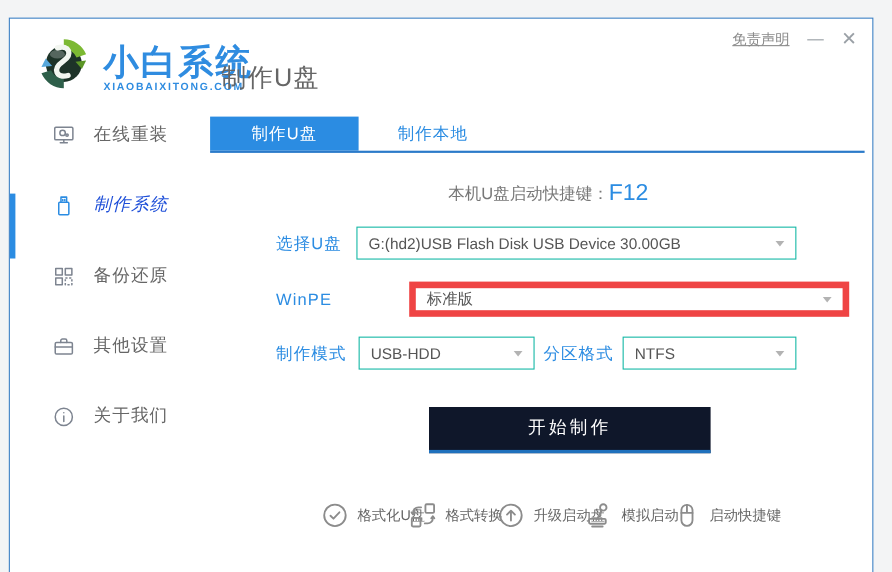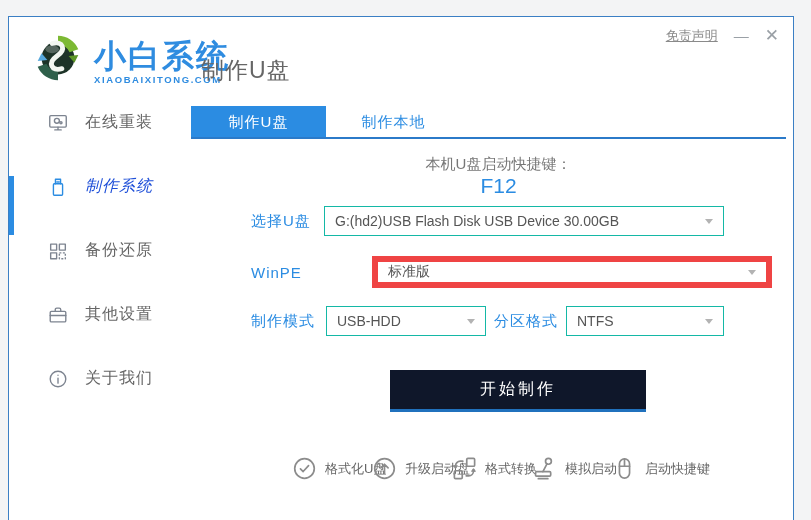--- a/index.html
+++ b/index.html
@@ -39,21 +39,21 @@
   
   .tabs { position:absolute; left:182px; top:89px; display:flex; height:31px; }
   .tab { width:135px; line-height:31px; text-align:center; font-size:15px;
     color:#2b8ce2; cursor:pointer; letter-spacing:1px; }
   .tab.active { background:#2b8ce2; color:#fff; }
   .tab-underline { position:absolute; left:182px; top:120px; width:595px; height:2px; background:#2b7ac9; }
 
   
   .hotkey { position:absolute; left:192px; top:142px; width:595px; height:34px;
     display:flex; align-items:center; justify-content:center; gap:0;
-    color:#777; font-size:15px;flex-direction:column; }
+    color:#777; font-size:15px; }
   .hotkey-key { color:#2b8ce2; font-size:21px; }
 
   
   .lbl { position:absolute; color:#2b8ce2; font-size:15px; letter-spacing:1px;
     display:flex; align-items:center; }
   .lbl-usb  { left:242px; top:189px; height:30px; }
   .lbl-pe   { left:242px; top:239px; height:32px; }
   .lbl-mode { left:242px; top:289px; height:30px; }
   .lbl-part { left:485px; top:289px; height:30px; }
 
@@ -209,42 +209,42 @@
         <svg viewBox="0 0 24 24" fill="none" stroke="currentColor" stroke-width="1.5" stroke-linecap="round" stroke-linejoin="round">
           <circle cx="12" cy="12" r="8.7"></circle>
           <path d="M8.4 12.3l2.4 2.4 4.8-5.2"></path>
         </svg>
       </span>
       <span class="tool-label">格式化U盘</span>
     </div>
     <div class="tool">
       <span class="tool-icon">
         <svg viewBox="0 0 24 24" fill="none" stroke="currentColor" stroke-width="1.5" stroke-linecap="round" stroke-linejoin="round">
-          <circle cx="12" cy="12" r="8.7"></circle>
-          <path d="M12 16.2V8.4M8.8 11.4L12 8.2l3.2 3.2"></path>
-        </svg>
-      </span>
-      <span class="tool-label">升级启动盘</span>
-    </div>
-    <div class="tool">
-      <span class="tool-icon">
-        <svg viewBox="0 0 24 24" fill="none" stroke="currentColor" stroke-width="1.5" stroke-linecap="round" stroke-linejoin="round">
           <rect x="14" y="3" width="7" height="7" rx="1"></rect>
           <rect x="3" y="14" width="7" height="7" rx="1"></rect>
           <path d="M10.5 5.5H8.2A4.2 4.2 0 0 0 4 9.7v1.3"></path>
           <path d="M2.8 9.6L4 11.3l1.3-1.7"></path>
           <path d="M13.5 18.5h2.3a4.2 4.2 0 0 0 4.2-4.2V13"></path>
           <path d="M21.2 14.4L20 12.7l-1.3 1.7"></path>
         </svg>
       </span>
       <span class="tool-label">格式转换</span>
     </div>
     <div class="tool">
       <span class="tool-icon">
         <svg viewBox="0 0 24 24" fill="none" stroke="currentColor" stroke-width="1.5" stroke-linecap="round" stroke-linejoin="round">
+          <circle cx="12" cy="12" r="8.7"></circle>
+          <path d="M12 16.2V8.4M8.8 11.4L12 8.2l3.2 3.2"></path>
+        </svg>
+      </span>
+      <span class="tool-label">升级启动盘</span>
+    </div>
+    <div class="tool">
+      <span class="tool-icon">
+        <svg viewBox="0 0 24 24" fill="none" stroke="currentColor" stroke-width="1.5" stroke-linecap="round" stroke-linejoin="round">
           <circle cx="15.5" cy="5.6" r="2.6"></circle>
           <path d="M14.2 7.9L10.6 14.8"></path>
           <rect x="4" y="14.8" width="13.5" height="4" rx="1"></rect>
           <path d="M6.5 21h8.5"></path>
         </svg>
       </span>
       <span class="tool-label">模拟启动</span>
     </div>
     <div class="tool">
       <span class="tool-icon">

